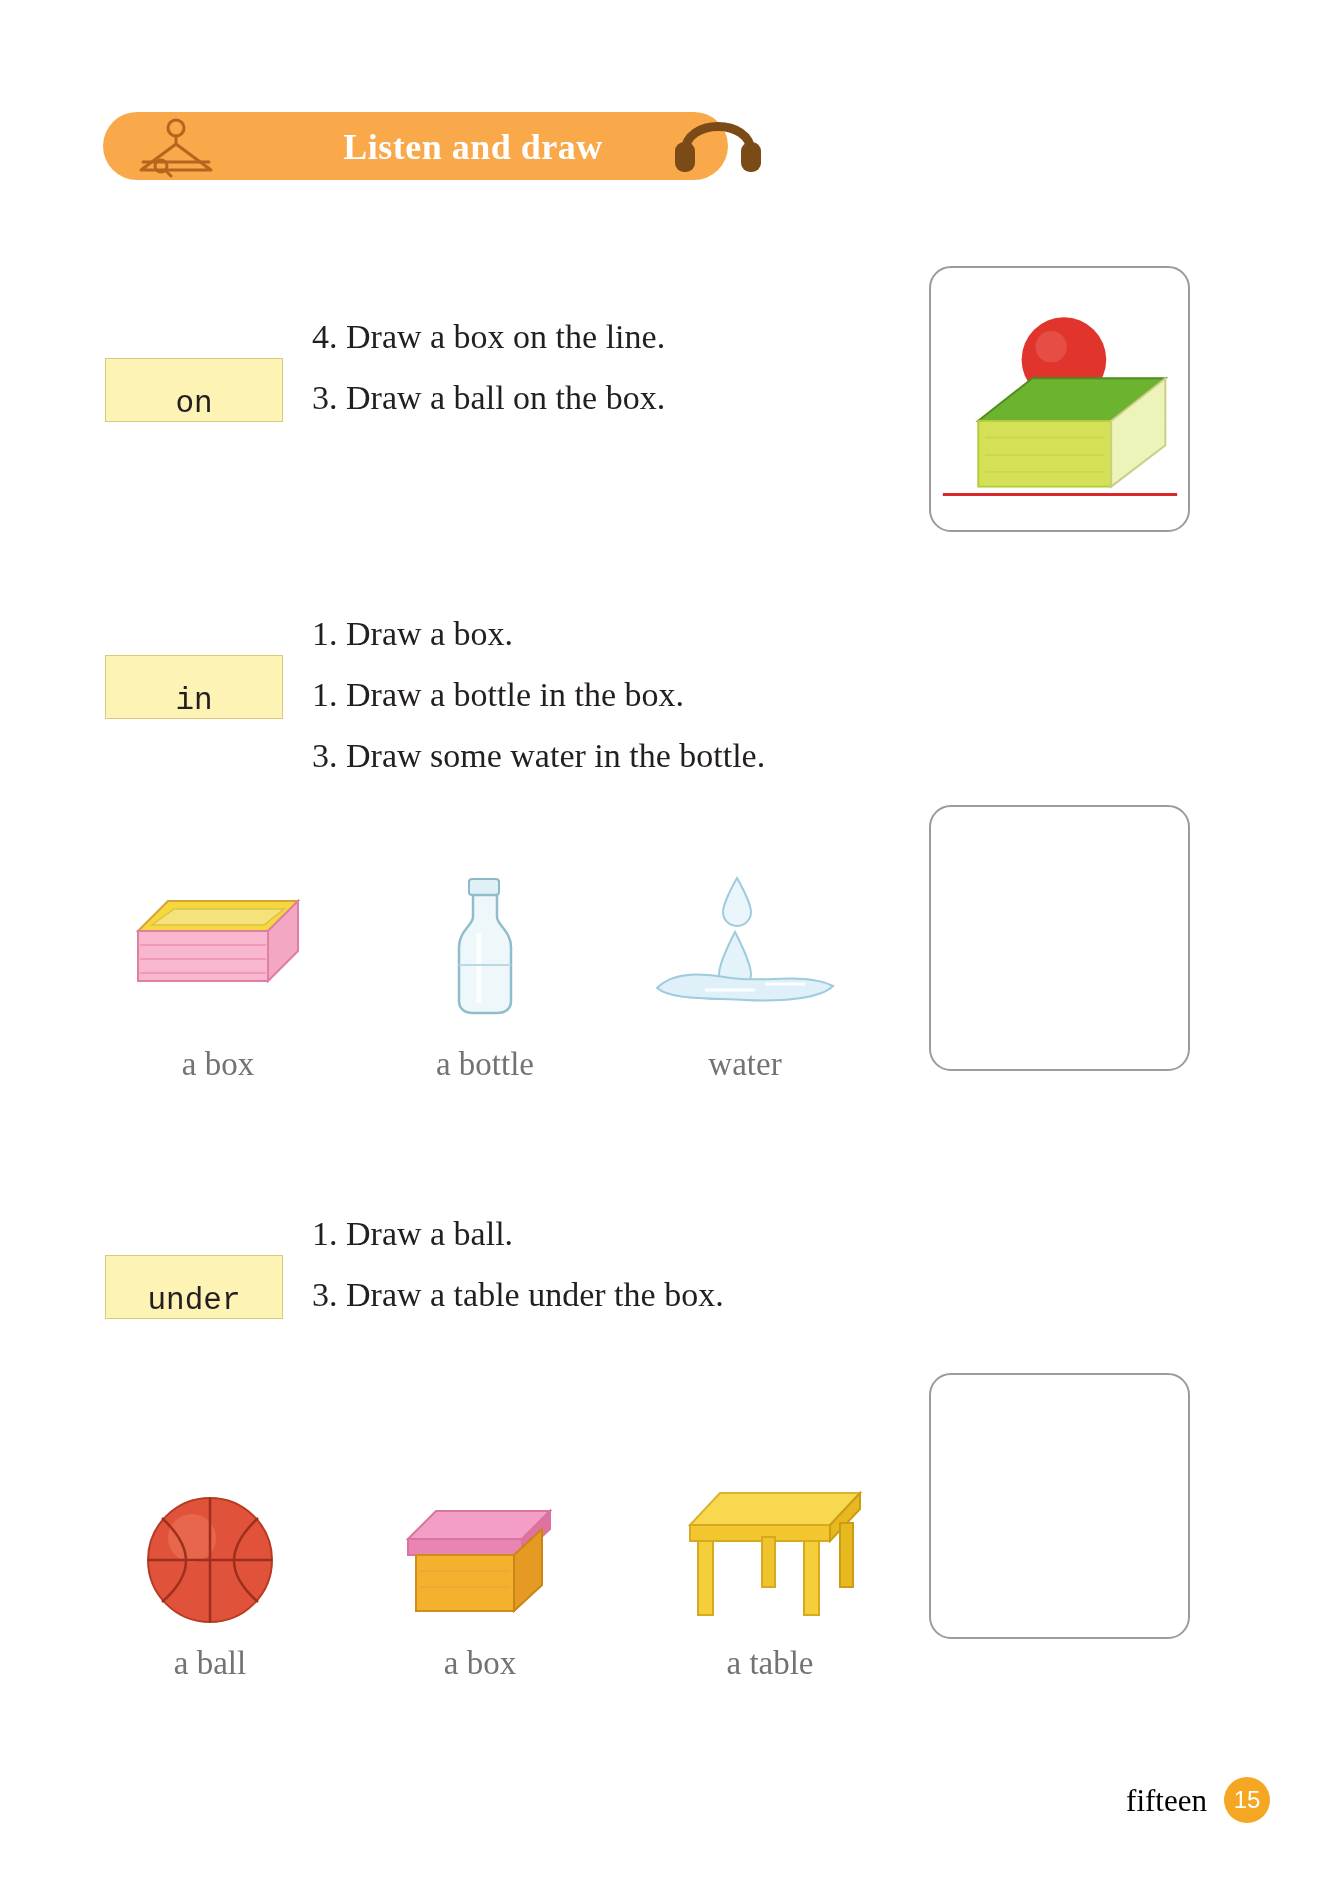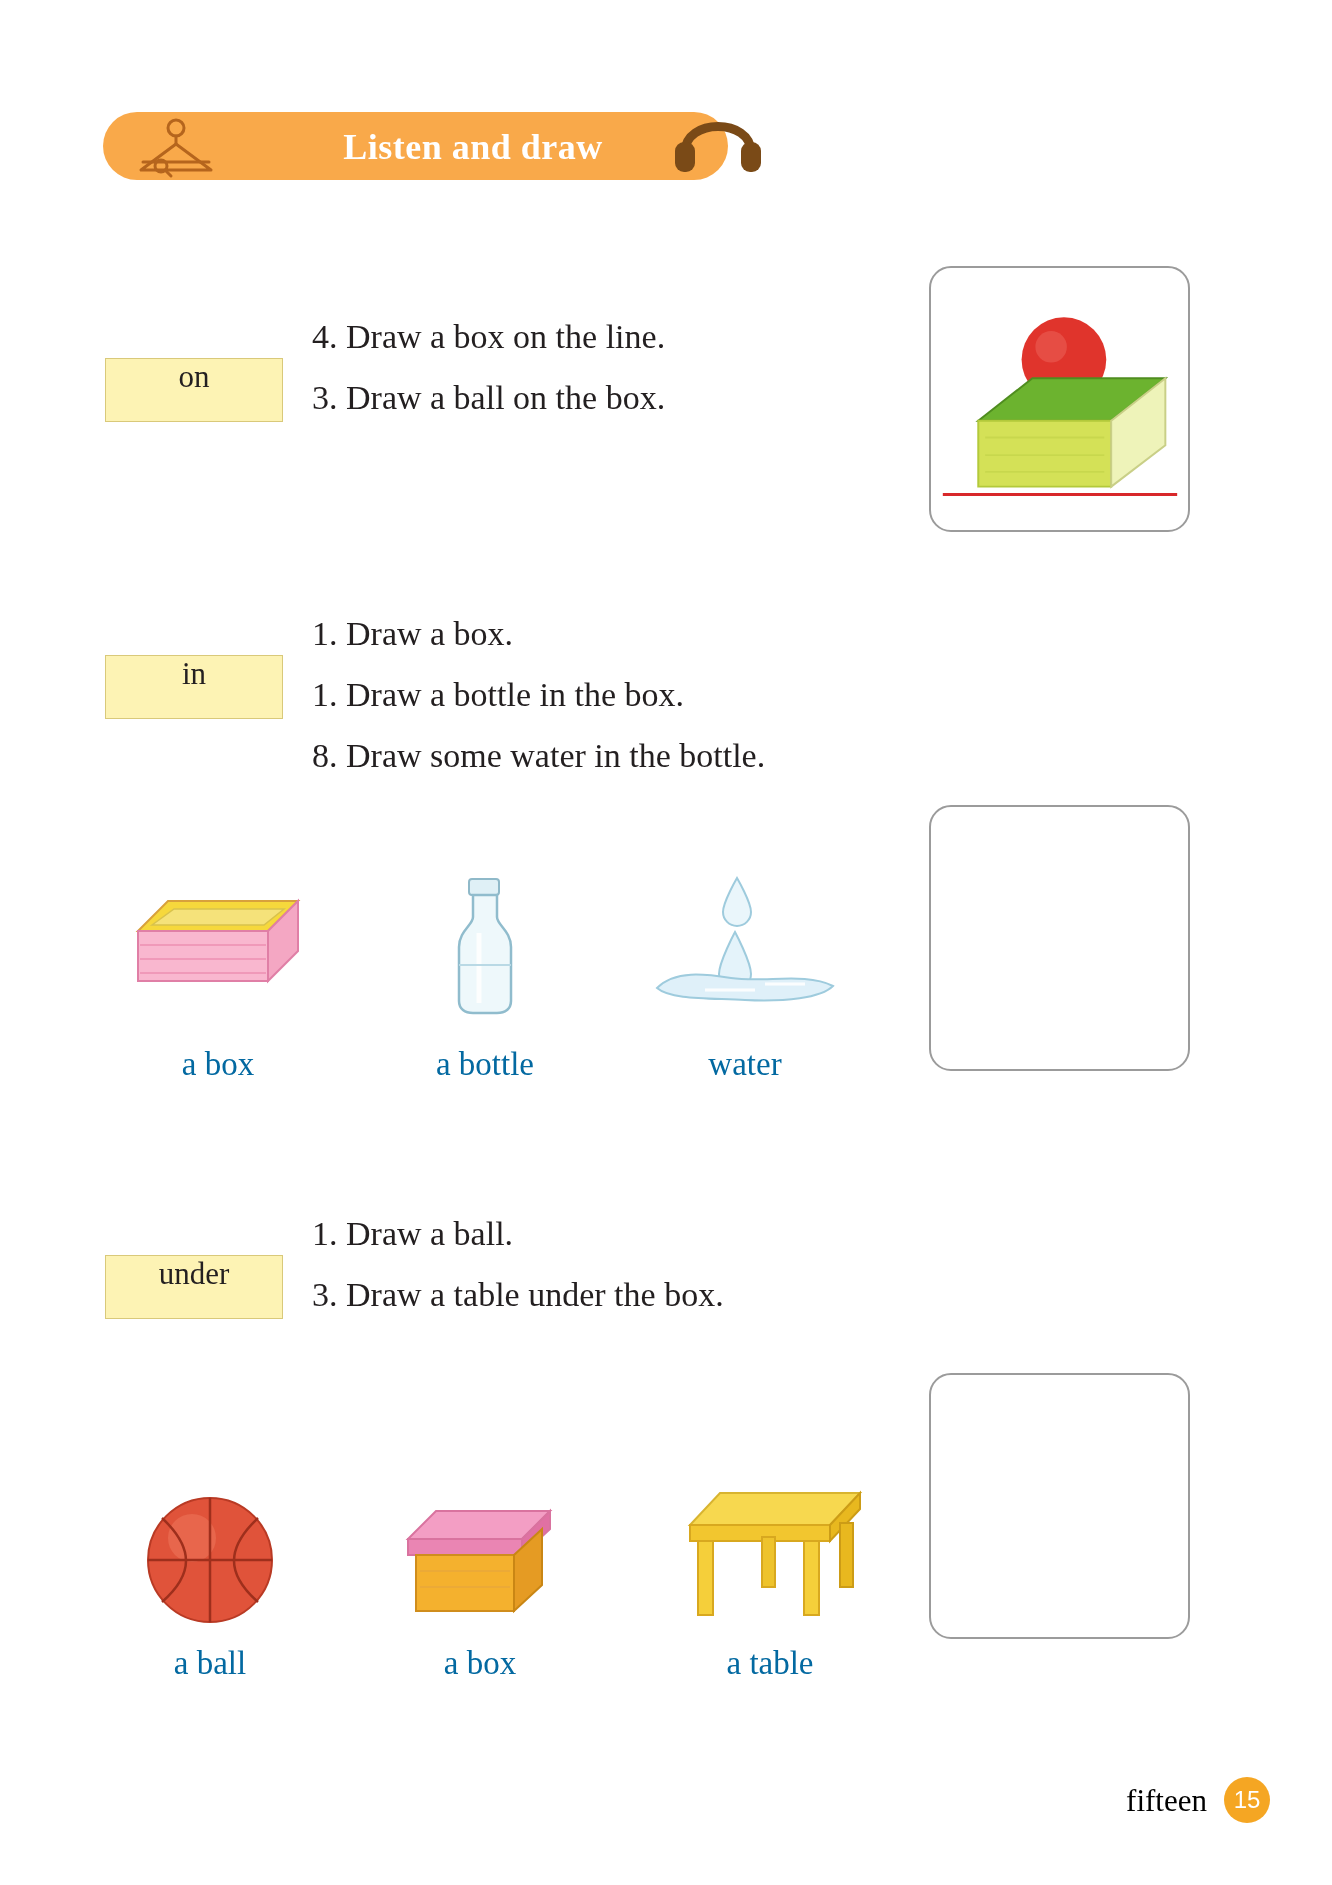--- a/index.html
+++ b/index.html
@@ -59,45 +59,45 @@
     width: 110px;
     height: 90px;
   }
 
   
   .tag {
     position: absolute;
     background: #fdf3b4;
     border: 1px solid #d9c97a;
     display: flex;
-    align-items: flex-start;
+    align-items: flex-end;
     justify-content: center;
     font-size: 31px;
     color: #231f20;
-    font-family: Liberation Serif, serif;
+    font-family: Liberation Mono, monospace;
   }
   .steps {
     position: absolute;
     font-size: 34px;
     line-height: 61px;
     color: #231f20;
     white-space: nowrap;
   }
   .draw-box {
     position: absolute;
     border: 2px solid #9b9b9b;
     border-radius: 22px;
     background: #ffffff;
     box-sizing: border-box;
   }
   .caption {
     position: absolute;
     font-size: 33px;
     text-align: center;
-    color: #0369a1;
+    color: #737373;
   }
   .pic {
     position: absolute;
   }
 
   
   .page-word {
     position: absolute;
     right: 125px;
     top: 1783px;
@@ -183,21 +183,21 @@
   </svg>
 </div>
 
 <div class="tag" style="left:105px; top:655px; width:176px; height:62px;">
   <span>in</span>
 </div>
 
 <div class="steps" style="left:312px; top:603px;">
   <div>1. Draw a box.</div>
   <div>1. Draw a bottle in the box.</div>
-  <div>8. Draw some water in the bottle.</div>
+  <div>3. Draw some water in the bottle.</div>
 </div>
 
 <div class="pic" style="left:118px; top:885px; width:200px; height:130px;">
   <svg viewBox="0 0 200 130" width="200" height="130">
     <polygon points="20,46 50,16 180,16 150,46" fill="#f6d83c" stroke="#d8a13c" stroke-width="2"></polygon>
     <polygon points="20,46 150,46 150,96 20,96" fill="#f9b7cf" stroke="#e07fa6" stroke-width="2"></polygon>
     <polygon points="150,46 180,16 180,66 150,96" fill="#f4a7c3" stroke="#e07fa6" stroke-width="2"></polygon>
     <polygon points="34,40 56,24 166,24 146,40" fill="#f5e27a" stroke="#d8c24c" stroke-width="1.5"></polygon>
     <g stroke="#ef94b6" stroke-width="2" opacity="0.85">
       <line x1="22" y1="60" x2="148" y2="60"></line>

